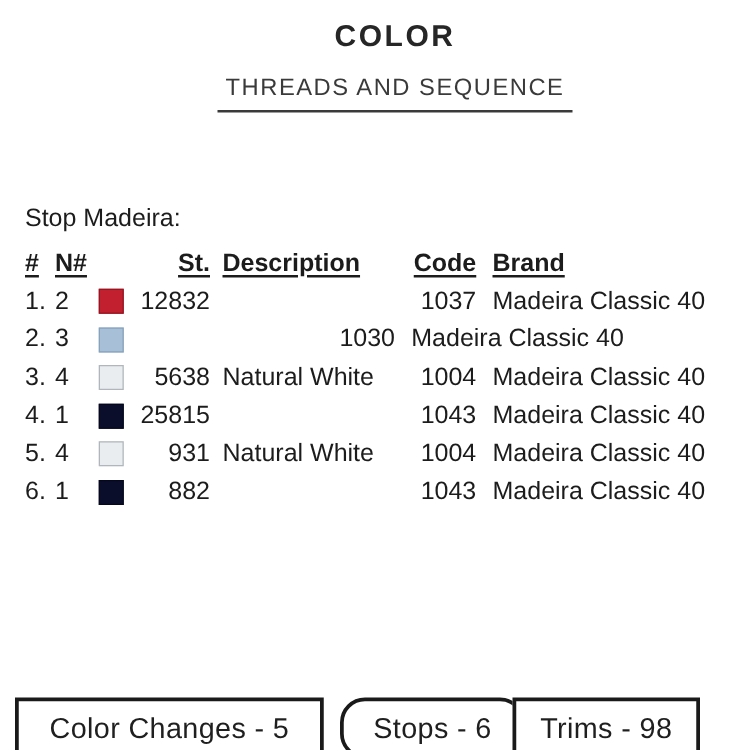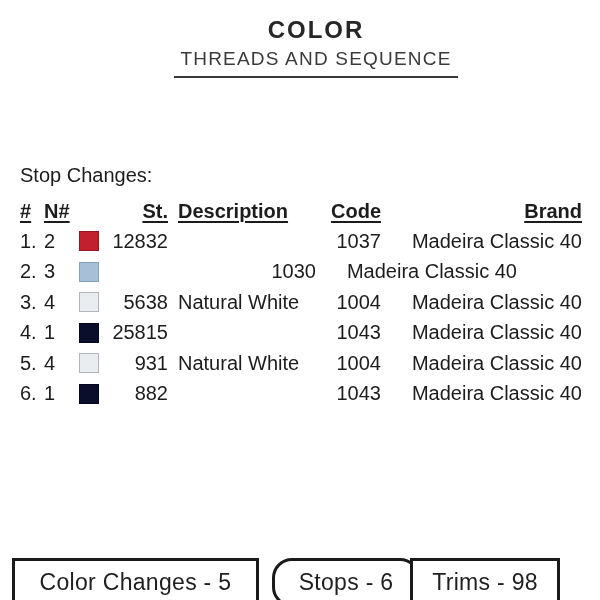--- a/index.html
+++ b/index.html
@@ -2,38 +2,38 @@
 <html><head>
 <meta charset="utf-8">
 <style>
   * { margin: 0; padding: 0; box-sizing: border-box; }
   html, body { width: 600px; height: 600px; background: #ffffff; }
   body { font-family: "Liberation Sans", sans-serif; color: #1c1c1c; position: relative; overflow: hidden; }
 
   
   .doc-header { position: absolute; top: 16px; left: 16px; width: 600px; text-align: center; }
   .doc-title { font-size: 24px; font-weight: 700; letter-spacing: 2px; color: #262626; }
-  .doc-subtitle-wrap { display: inline-block; margin-top: 4px; padding: 0 6px 6px 6px; border-bottom: 2.5px solid #3a3a3a; }
+  .doc-subtitle-wrap { display: inline-block; margin-top: 16px; padding: 0 6px 6px 6px; border-bottom: 2.5px solid #3a3a3a; }
   .doc-subtitle { font-size: 19px; font-weight: 500; letter-spacing: 1.2px; color: #3a3a3a; }
 
   
   .stop-label { position: absolute; left: 20px; top: 164px; font-size: 20px; color: #1c1c1c; }
 
   
   .seq-table { position: absolute; left: 20px; top: 197px; width: 562px; font-size: 20px; }
   .trow { display: flex; align-items: center; height: 30.5px; }
   .trow.thead { font-weight: 700; height: 29px; }
   .trow.thead .hcell { text-decoration: underline; text-decoration-thickness: 2px; text-underline-offset: 3px; }
   .c-num    { width: 24px;  text-align: left; }
   .c-n      { width: 35px;  text-align: left; }
   .c-swatch { width: 24px;  display: flex; align-items: center; }
   .c-st     { width: 65px;  text-align: right; }
   .c-desc   { width: 162px; text-align: left; padding-left: 10px; }
   .c-code   { width: 51px;  text-align: right; }
-  .c-brand  { width: 201px; text-align: right; padding-left: 13px; white-space: nowrap; }
+  .c-brand  { width: 201px; text-align: left; padding-left: 13px; white-space: nowrap; }
   .swatch { width: 20px; height: 20px; border: 1.5px solid rgba(0,0,0,0.25); }
 
   
   .footer { position: absolute; left: 0; top: 531px; width: 600px; height: 50px; }
   .stat-box { position: absolute; height: 49px; border: 3px solid #1a1a1a; background: #ffffff;
               display: flex; align-items: center; justify-content: center;
               font-size: 23px; font-weight: 500; color: #1f1f1f; letter-spacing: 0.3px; white-space: nowrap; margin-top: 27px; }
   .box-color-changes { left: 12px;  width: 247px; }
   .box-stops         { left: 272px; width: 148px; border-radius: 20px; }
   .box-trims         { left: 410px; width: 150px; }
@@ -41,21 +41,21 @@
 </head>
 <body>
 
 <div class="doc-header">
   <div class="doc-title">COLOR</div>
   <div class="doc-subtitle-wrap">
     <span class="doc-subtitle">THREADS AND SEQUENCE</span>
   </div>
 </div>
 
-<div class="stop-label">Stop Changes:</div>
+<div class="stop-label">Stop Madeira:</div>
 
 <div class="seq-table">
   <div class="trow thead">
     <span class="c-num hcell">#</span>
     <span class="c-n hcell">N#</span>
     <span class="c-swatch"></span>
     <span class="c-st hcell">St.</span>
     <span class="c-desc hcell">Description</span>
     <span class="c-code hcell">Code</span>
     <span class="c-brand hcell">Brand</span>

